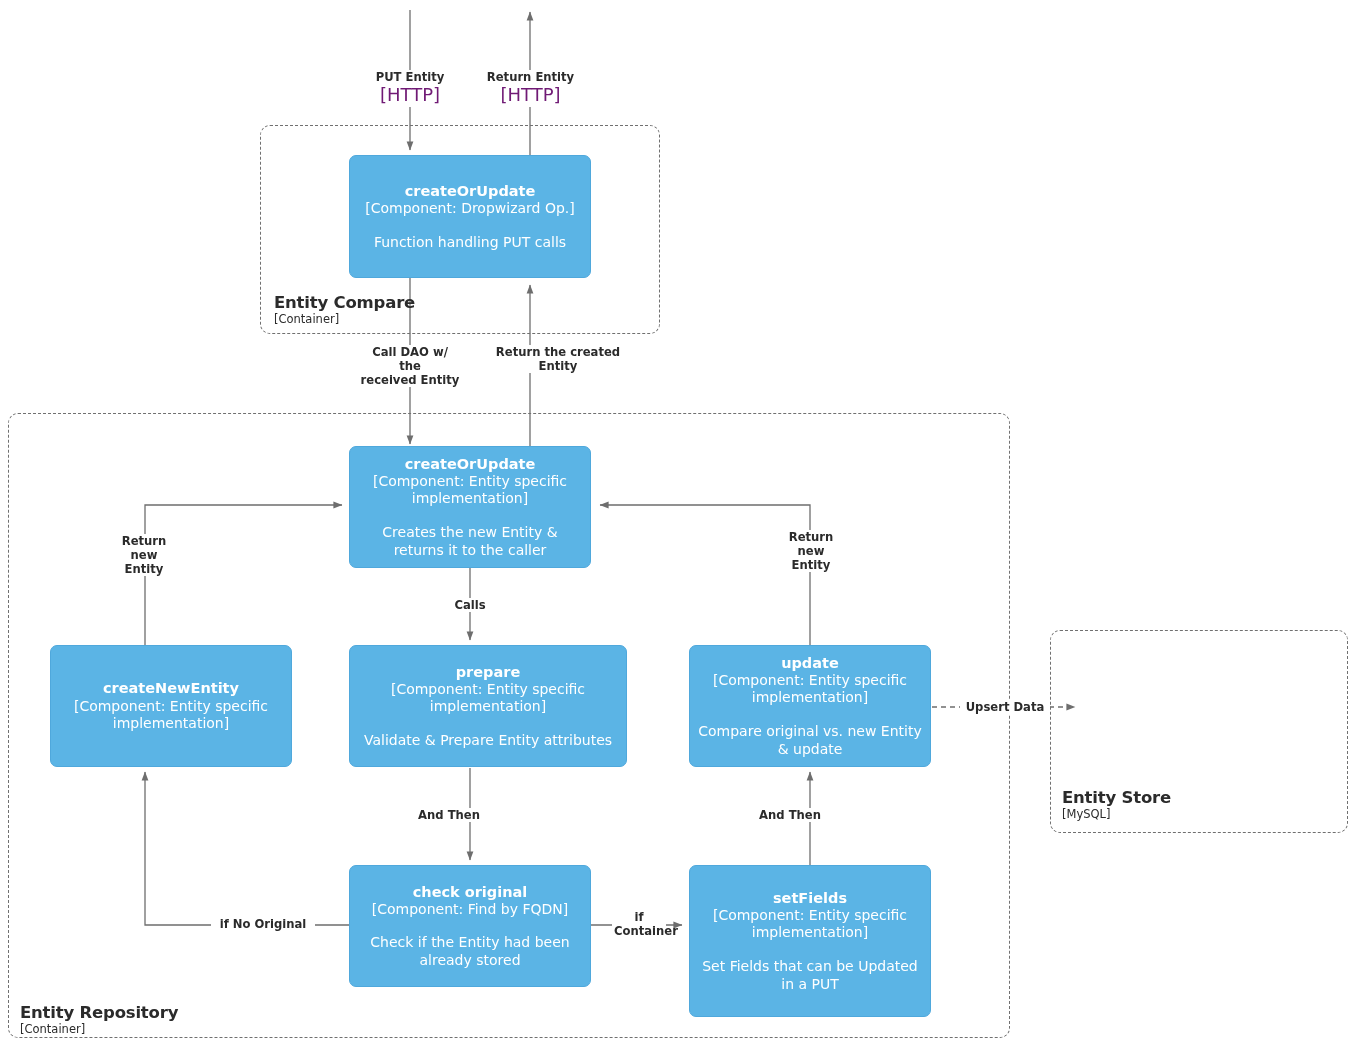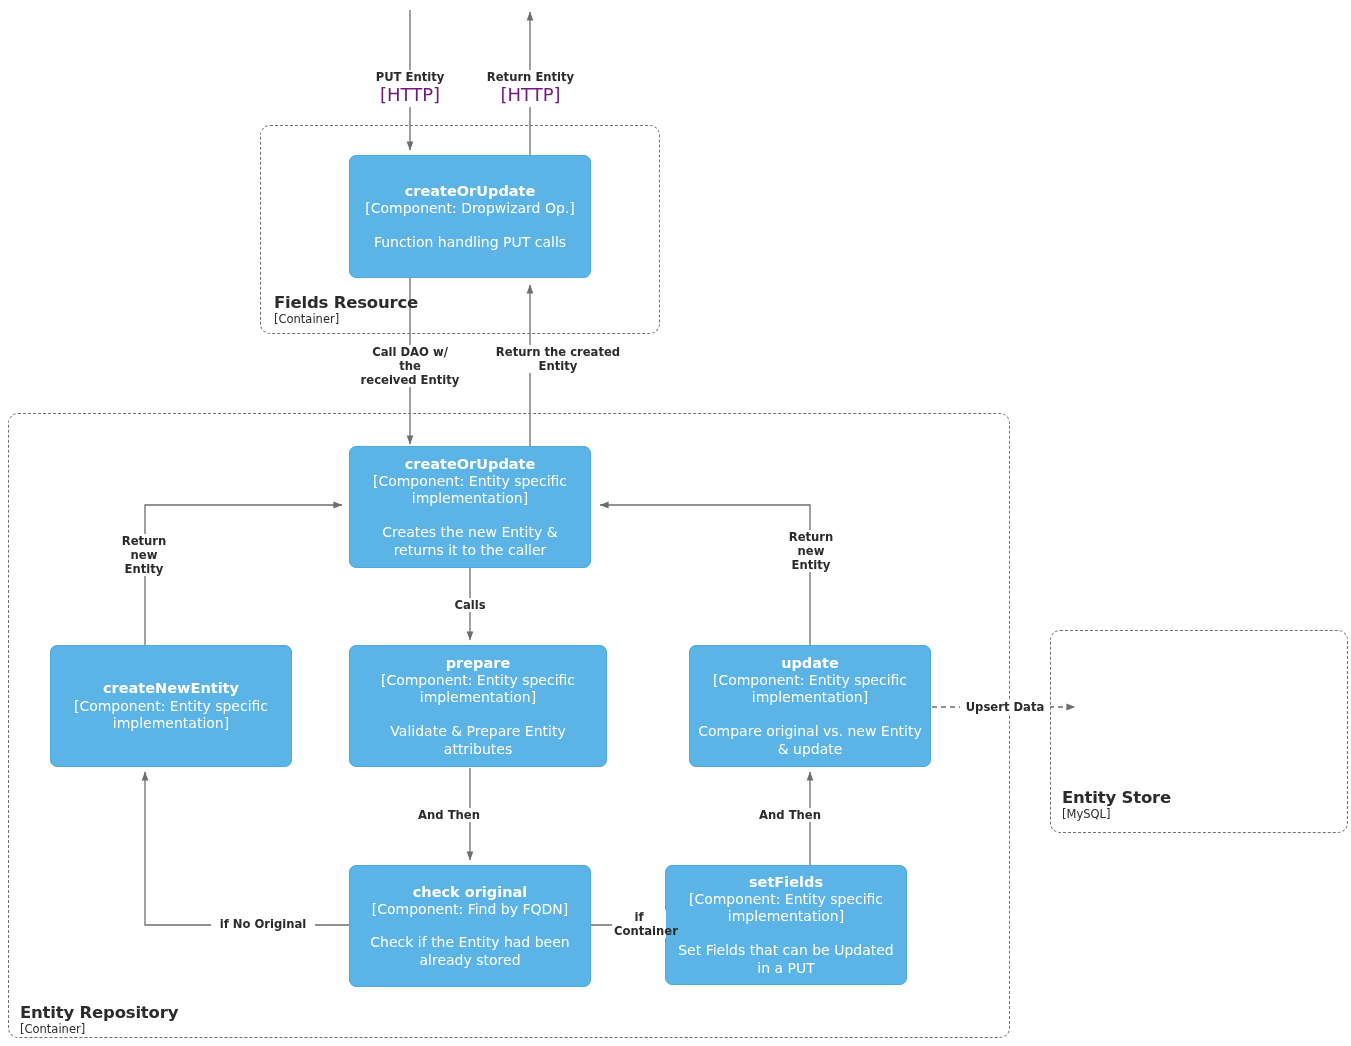--- a/index.html
+++ b/index.html
@@ -194,21 +194,21 @@
       <path d="M145,645 L145,505 L342,505" marker-end="url(#ah)"></path>
 
       <path d="M810,645 L810,505 L600,505" marker-end="url(#ah)"></path>
 
       <path d="M932,707 L1075,707" stroke-dasharray="5,4" marker-end="url(#ah)"></path>
     </g>
   </svg>
 
   <div class="boundary" style="left:260px; top:125px; width:400px; height:209px;"></div>
   <div class="boundary-label" style="left:274px; top:293px; width:250px;">
-    <span class="b-name">Fields Resource</span>
+    <span class="b-name">Entity Compare</span>
     <span class="b-tech">[Container]</span>
   </div>
 
   <div class="boundary" style="left:8px; top:413px; width:1002px; height:625px;"></div>
   <div class="boundary-label" style="left:20px; top:1003px; width:280px;">
     <span class="b-name">Entity Repository</span>
     <span class="b-tech">[Container]</span>
   </div>
 
   <div class="boundary" style="left:1050px; top:630px; width:298px; height:203px;"></div>
@@ -227,39 +227,39 @@
     <div class="c-name">createOrUpdate</div>
     <div class="c-tech">[Component: Entity specific implementation]</div>
     <div class="c-desc">Creates the new Entity &amp; returns it to the caller</div>
   </div>
 
   <div class="comp" style="left:24px; top:645px; width:242px; height:122px;margin-left:26px;">
     <div class="c-name">createNewEntity</div>
     <div class="c-tech">[Component: Entity specific implementation]</div>
   </div>
 
-  <div class="comp" style="left:349px; top:645px; width:258px; height:122px;">
+  <div class="comp" style="left:349px; top:645px; width:278px; height:122px;">
     <div class="c-name">prepare</div>
     <div class="c-tech">[Component: Entity specific implementation]</div>
     <div class="c-desc">Validate &amp; Prepare Entity attributes</div>
   </div>
 
   <div class="comp" style="left:689px; top:645px; width:242px; height:122px;">
     <div class="c-name">update</div>
     <div class="c-tech">[Component: Entity specific implementation]</div>
     <div class="c-desc">Compare original vs. new Entity &amp; update</div>
   </div>
 
   <div class="comp" style="left:349px; top:865px; width:242px; height:122px;">
     <div class="c-name">check original</div>
     <div class="c-tech">[Component: Find by FQDN]</div>
     <div class="c-desc">Check if the Entity had been already stored</div>
   </div>
 
-  <div class="comp" style="left:665px; top:865px; width:242px; height:120px;">
+  <div class="comp" style="left:689px; top:865px; width:242px; height:152px;">
     <div class="c-name">setFields</div>
     <div class="c-tech">[Component: Entity specific implementation]</div>
     <div class="c-desc">Set Fields that can be Updated in a PUT</div>
   </div>
 
 
   <div class="elabel-group" style="left:355px; top:70px; width:110px;">
     <div class="l1">PUT Entity</div>
     <div class="l2">[HTTP]</div>
   </div>

